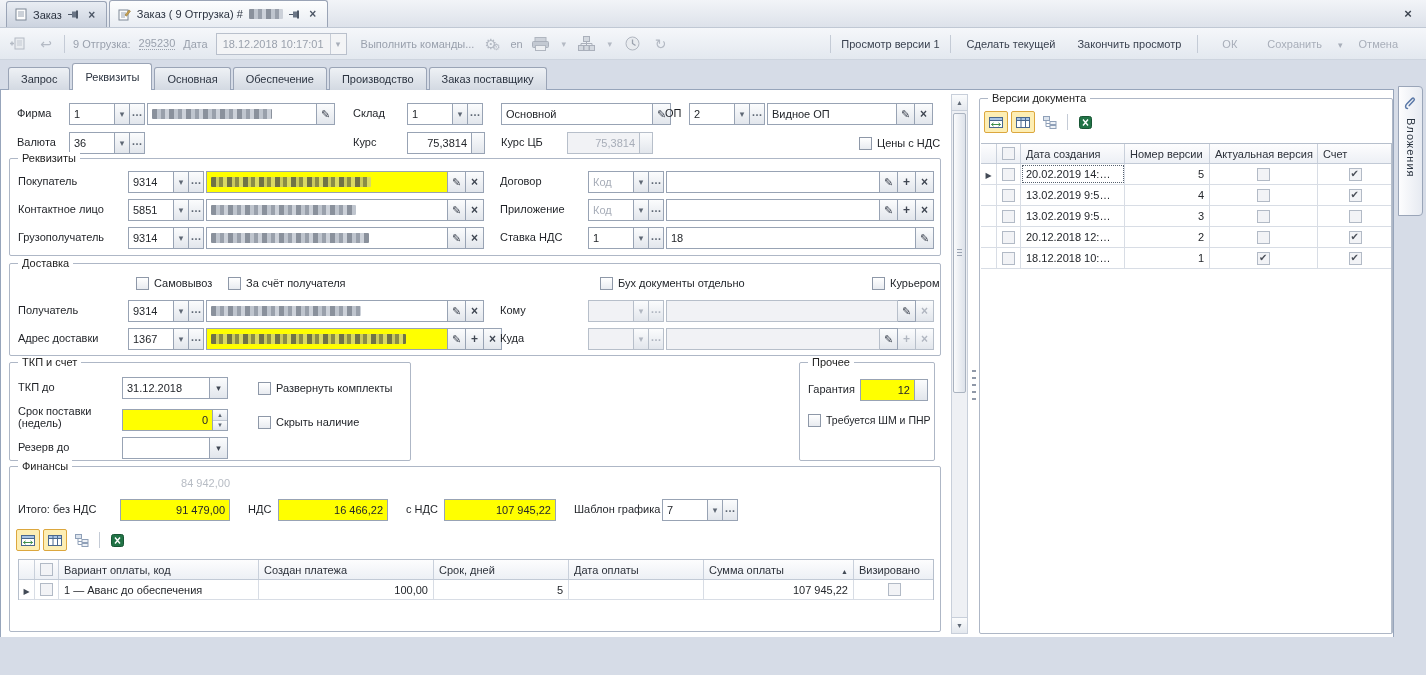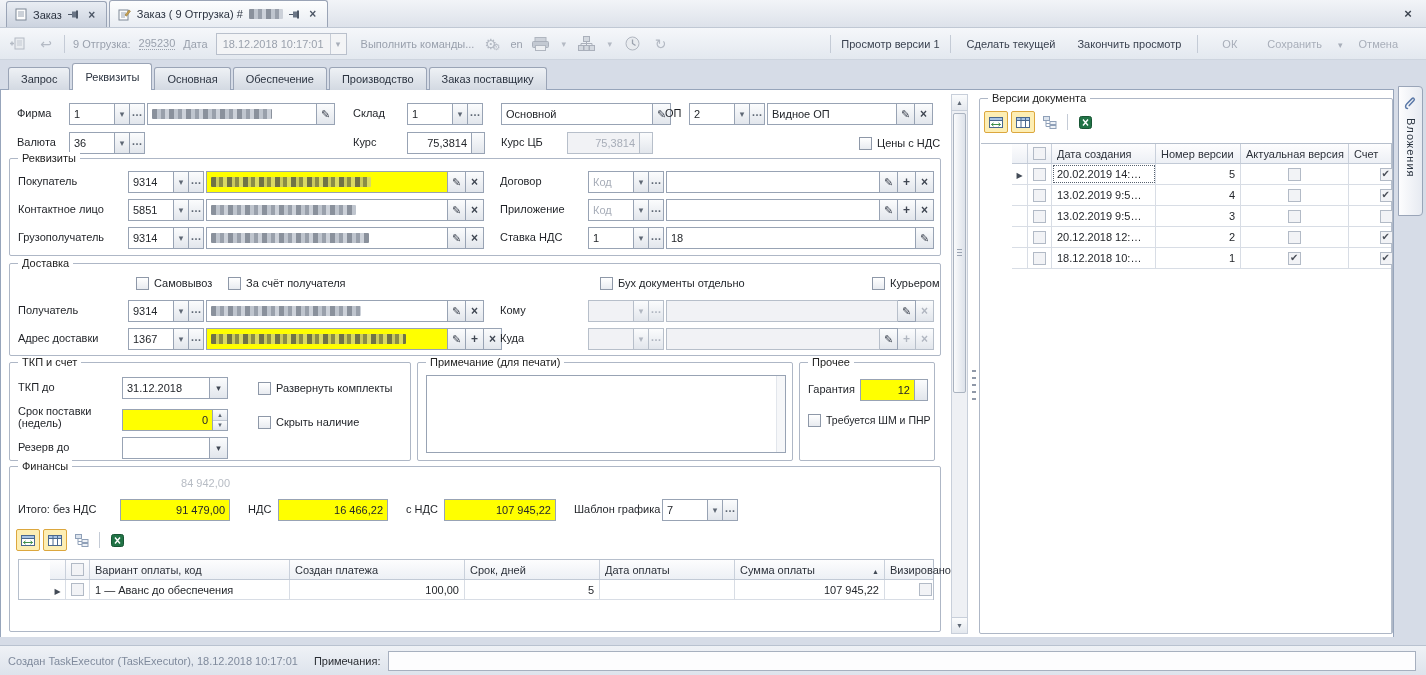--- a/index.html
+++ b/index.html
@@ -80,21 +80,21 @@
   .cb { width:13px; height:13px; border:1px solid #8e98a8; background:linear-gradient(#ffffff,#e8ebf0); position:relative; flex:none; }
   .cb.checked::before { content:"✔"; position:absolute; left:1px; top:-1px; font-size:10px; color:#4a4f58; }
   .cb.dis { background:#f2f3f6; border-color:#b2bac6; }
 
   .redact { display:inline-block; height:10px; border-radius:1px;
     background:repeating-linear-gradient(90deg,#8a919c 0 5px,#bfc5ce 5px 9px,#99a0ab 9px 13px,#ccd1d9 13px 17px); }
   .redact.ry { background:repeating-linear-gradient(90deg,#707345 0 5px,#c9c95e 5px 8px,#8a8d46 8px 12px,#d9d964 12px 16px); }
 
   
   .grid { position:absolute; border:1px solid #b6bfcc; background:#fff; }
-  .g-row { display:flex; height:20px; border-bottom:1px solid #d8dde5;margin-left:31px; }
+  .g-row { display:flex; height:20px; border-bottom:1px solid #d8dde5; }
   .g-row.hdr { background:linear-gradient(#fdfdfe,#edf0f5); border-bottom:1px solid #c2cad6; color:#2c313a; }
   .g-cell { border-right:1px solid #d8dde5; padding:0 5px; display:flex; align-items:center; overflow:hidden; white-space:nowrap; flex:none; }
   .g-row.hdr .g-cell { border-right:1px solid #c9d0db; }
   .g-cell.r { justify-content:flex-end; }
   .g-cell.c { justify-content:center; }
   .ind::before { content:"▶"; font-size:8px; color:#424a56; }
   .sort::before { content:"▲"; font-size:7px; color:#424a56; }
   .focus-cell { outline:1px dotted #55606e; outline-offset:-2px; }
 
   .gtb { position:absolute; display:flex; align-items:center; gap:3px; }
@@ -466,26 +466,20 @@
         <span class="cb"></span>
           <span>Скрыть наличие</span>
       </div>
       <span class="lbl" style="left:8px;top:78px">Резерв до</span>
       <div class="ed" style="left:112px;top:74px;width:106px">
         <span class="e-txt"></span>
           <span class="e-btn i-drop"></span>
       </div>
     </div>
 
-    <div class="group" style="left:416px;top:272px;width:376px;height:99px">
-      <span class="gt">Примечание (для печати)</span>
-      <div style="position:absolute;left:8px;top:12px;width:360px;height:78px;border:1px solid #98a3b4;background:#fff">
-        <div style="position:absolute;right:0;top:0;bottom:0;width:9px;border-left:1px solid #e2e6ec;background:#f6f7f9"></div>
-      </div>
-    </div>
 
     <div class="group" style="left:798px;top:272px;width:136px;height:99px">
       <span class="gt">Прочее</span>
       <span class="lbl" style="left:8px;top:20px">Гарантия</span>
       <div class="ed" style="left:60px;top:16px;width:68px">
         <span class="e-txt yellow num">12</span>
           <span class="e-btn thin"></span>
       </div>
       <div class="cbl" style="left:8px;top:50px;font-size:10.5px">
         <span class="cb"></span>
@@ -711,19 +705,14 @@
     </div>
   </div>
 
   <div class="attach-tab">
     <svg class="icon-svg" width="13" height="15" viewBox="0 0 13 15">
         <path d="M3.5 13.5c-2.3 0-2.6-2.8-.6-4.8L8 3.6c1.3-1.3 3.2.3 1.9 1.8L5.2 10.6" fill="none" stroke="#5b79a8" stroke-width="1.5" stroke-linecap="round"></path>
       </svg>
     <span class="v-label">Вложения</span>
   </div>
 
-  <div class="statusbar">
-    <span class="sb-created">Создан TaskExecutor (TaskExecutor), 18.12.2018 10:17:01</span>
-    <span class="sb-notes">Примечания:</span>
-    <div class="sb-field"></div>
-  </div>
 
 </div>
 
 </body></html>

